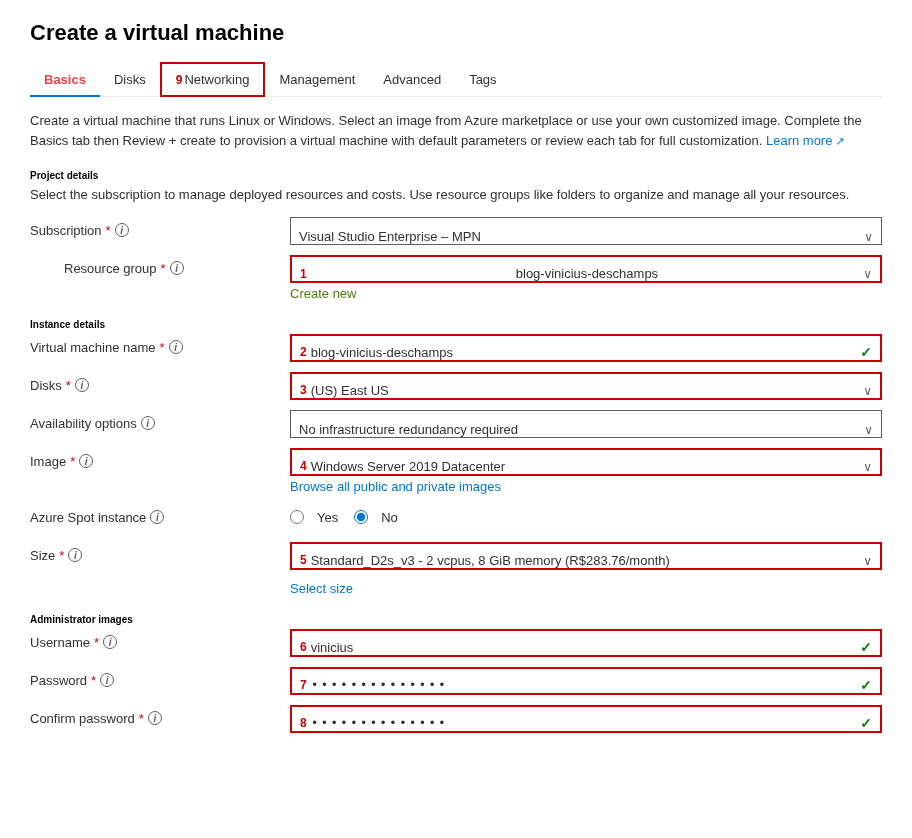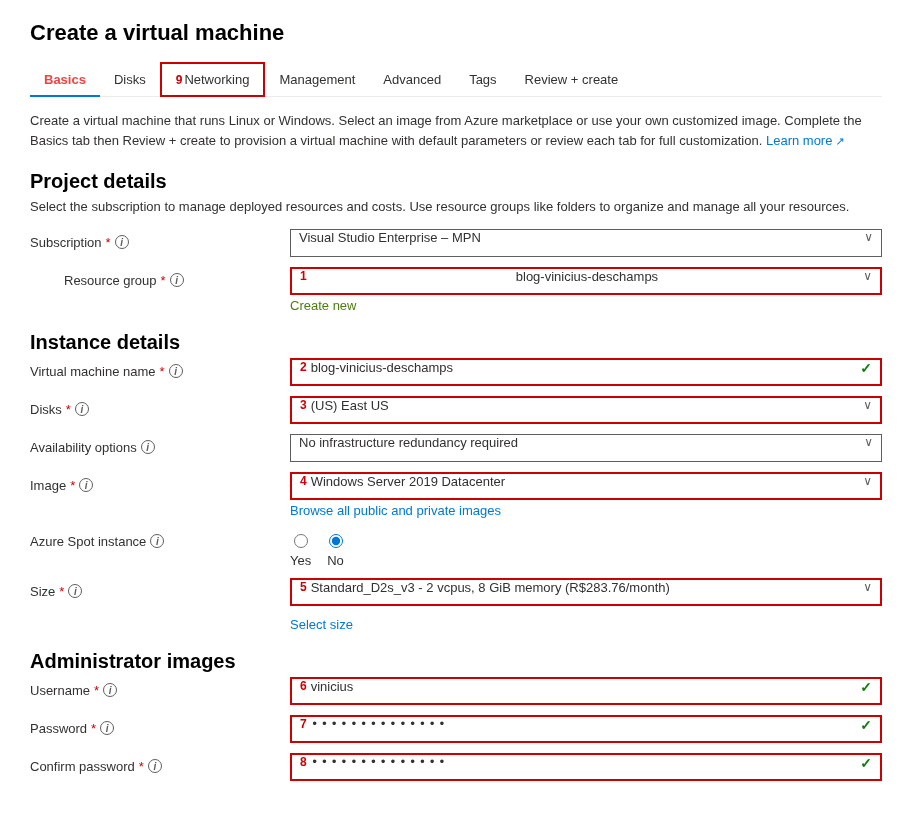--- a/index.html
+++ b/index.html
@@ -58,21 +58,21 @@
     .learn-more {
       color: #0078d4;
       text-decoration: none;
       font-size: 13px;
     }
     .learn-more::after {
       content: ' ↗';
       font-size: 11px;
     }
     .section-title {
-      font-size: 20px;
+      font-size: 10px;
       font-weight: 600;
       color: #000;
       margin-top: 18px;
       margin-bottom: 4px;
     }
     .section-desc {
       font-size: 13px;
       color: #323130;
       margin-bottom: 12px;
       line-height: 1.5;
@@ -116,21 +116,21 @@
     .form-control {
       flex: 1;
       position: relative;
     }
     .select-box {
       width: 100%;
       height: 28px;
       border: 1px solid #605e5c;
       background: #fff;
       display: flex;
-      align-items: flex-start;
+      align-items: flex-end;
       justify-content: space-between;
       padding: 0 8px;
       cursor: pointer;
       font-size: 13px;
       color: #323130;
     }
     .select-box.highlighted {
       border: 2px solid #c00;
     }
     .select-box.valid {
@@ -171,23 +171,22 @@
     }
     .radio-group {
       display: flex;
       align-items: center;
       gap: 16px;
       padding-top: 6px;
     }
     .radio-item {
       display: flex;
       align-items: center;
-      gap: 5px;
-      font-size: 13px;
-      flex-direction: column;
+      gap: 13px;
+      font-size: 13px;
     }
     .radio-item input[type="radio"] {
       accent-color: #0078d4;
       width: 14px;
       height: 14px;
     }
     .password-field {
       font-family: 'Courier New', monospace;
       letter-spacing: 2px;
     }
@@ -208,23 +207,20 @@
     <span class="tab-badge">9</span><span>Networking</span>
   </div>
   <div class="tab">
     <span>Management</span>
   </div>
   <div class="tab">
     <span>Advanced</span>
   </div>
   <div class="tab">
     <span>Tags</span>
-  </div>
-  <div class="tab">
-    <span>Review + create</span>
   </div>
 </div>
 
 <p class="description">
   <span>Create a virtual machine that runs Linux or Windows. Select an image from Azure marketplace or use your own customized image. Complete the Basics tab then Review + create to provision a virtual machine with default parameters or review each tab for full customization.</span>
   <a class="learn-more">Learn more</a>
 </p>
 
 <div>
   <div class="section-title">Project details</div>

